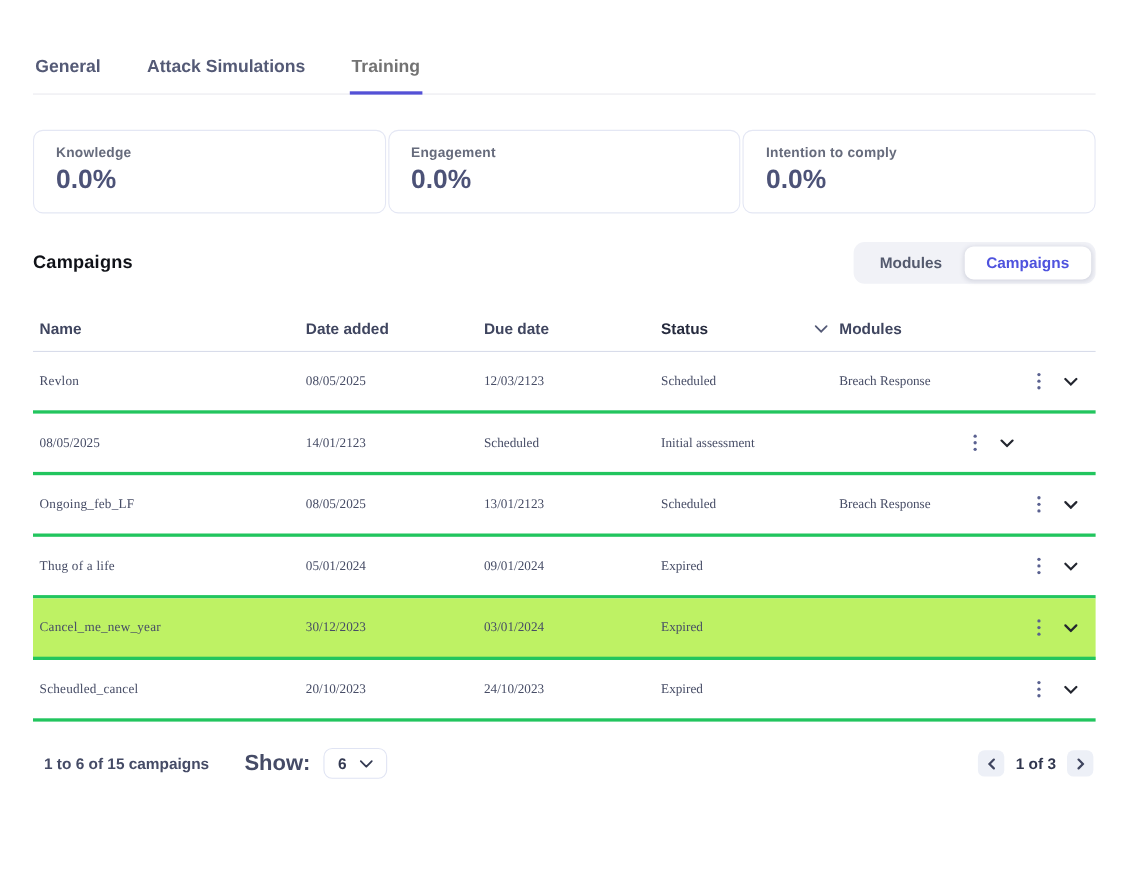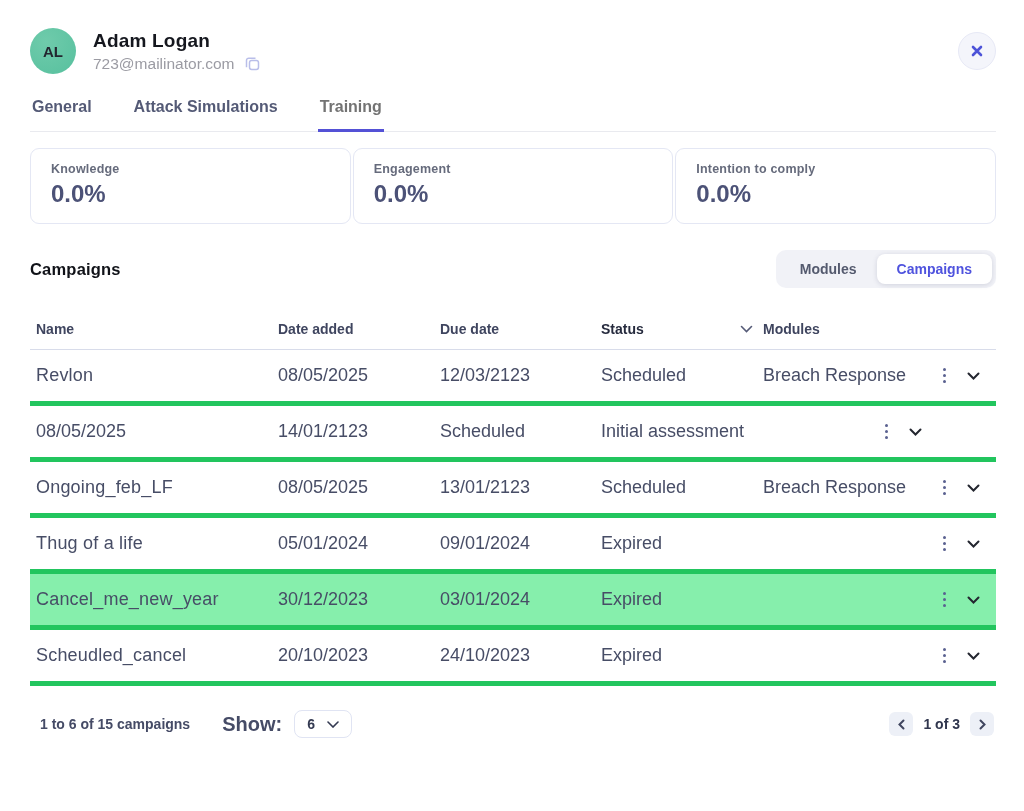--- a/index.html
+++ b/index.html
@@ -22,21 +22,21 @@
     background:#f4f5fb; border:1px solid #e7e9f6; cursor:pointer;
     display:flex; align-items:center; justify-content:center; }
 
   
   .tabs { margin-top:24px; display:flex; gap:38px; border-bottom:1px solid #e9eaef; }
   .tab { font-size:16px; font-weight:600; color:#545a76; padding:0 2px 13px;
     border-bottom:3px solid transparent; margin-bottom:-1px; cursor:pointer; }
   .tab.active { color:#737373; border-bottom-color:#5451d6; }
 
   
-  .stats { margin-top:16px; display:flex; gap:2px; }
+  .stats { margin-top:32px; display:flex; gap:2px; }
   .card { flex:1; border:1px solid #e4e7f4; border-radius:9px; padding:13px 20px 15px; }
   .card-label { font-size:12.5px; font-weight:600; color:#666b7c; letter-spacing:.2px; }
   .card-value { font-size:24px; font-weight:600; color:#4c5277; margin-top:4px; }
 
   
   .section-head { margin-top:26px; display:flex; align-items:center; justify-content:space-between; }
   .section-title { font-size:16.5px; font-weight:800; color:#101218; letter-spacing:.2px; }
   .toggle { background:#f1f2f7; border-radius:10px; padding:4px; display:flex; }
   .toggle-btn { padding:7px 20px; font-size:14px; font-weight:700; color:#545a6e;
     border:none; background:transparent; border-radius:8px; cursor:pointer; }
@@ -45,22 +45,22 @@
 
   
   .table { margin-top:20px; }
   .thead, .row { display:grid;
     grid-template-columns:242px 162px 161px 162px 175px 1fr;
     align-items:center; padding-left:6px; }
   .thead { height:42px; border-bottom:1px solid #d8dcea; }
   .th { font-size:14px; font-weight:600; color:#3f455f; }
   .th-sort { display:flex; align-items:center; justify-content:space-between; padding-right:10px; }
   .th-sort .th-label { font-weight:700; color:#262b3e; }
-  .row { height:56px; border-bottom:5px solid #22c55e; font-size:18px; color:#474d66; }
-  .row.highlighted { background:#86efac; }
+  .row { height:56px; border-bottom:3px solid #22c55e; font-size:12px; color:#474d66;font-family:Liberation Serif, serif; }
+  .row.highlighted { background:#bef264; }
   .cell-name { letter-spacing:.2px; }
   .actions { display:flex; align-items:center; justify-content:flex-end; gap:18px; padding-right:16px; }
   .kebab { display:flex; flex-direction:column; gap:2.5px; background:none; border:none; cursor:pointer; padding:3px; }
   .kebab i { width:3.5px; height:3.5px; border-radius:50%; background:#5a6190; }
   .expand-btn { background:none; border:none; cursor:pointer; display:flex; }
 
   
   .footer { margin-top:24px; display:flex; align-items:center; }
   .summary { font-size:14px; font-weight:700; color:#454b66; margin-left:10px; }
   .show-label { font-size:20px; font-weight:700; color:#454b66; margin-left:32px; }
@@ -70,44 +70,20 @@
   .pager { margin-left:auto; display:flex; align-items:center; gap:10px; margin-right:2px; }
   .pager-btn { width:24px; height:24px; border-radius:6px; background:#edf0f7; border:none;
     display:flex; align-items:center; justify-content:center; cursor:pointer; }
   .page-info { font-size:14px; font-weight:600; color:#30364e; }
 </style>
 </head>
 <body>
 
 <div class="panel">
 
-  <div class="header">
-    <div class="avatar">AL</div>
-    <div class="ident">
-      <div class="name">Adam Logan</div>
-      <div class="email-row">
-        <span class="email">723@mailinator.com</span>
-        <button class="copy-btn">
-          <span style="display:flex;">
-            <svg width="17" height="17" viewBox="0 0 17 17" fill="none" stroke="#b9bee9" stroke-width="1.5">
-              <rect x="5.5" y="5.5" width="9" height="9" rx="2.2"></rect>
-              <path d="M11.5 3.2 H4.7 A2.2 2.2 0 0 0 2.5 5.4 V12.2"></path>
-            </svg>
-          </span>
-        </button>
-      </div>
-    </div>
-    <button class="close-btn">
-      <span style="display:flex;">
-        <svg width="12" height="12" viewBox="0 0 12 12" stroke="#4d53d8" stroke-width="2.6" stroke-linecap="round">
-          <path d="M2 2 L10 10 M10 2 L2 10"></path>
-        </svg>
-      </span>
-    </button>
-  </div>
 
   <div class="tabs">
     <div class="tab">General</div>
     <div class="tab">Attack Simulations</div>
     <div class="tab active">Training</div>
   </div>
 
   <div class="stats">
     <div class="card">
       <div class="card-label">Knowledge</div>

